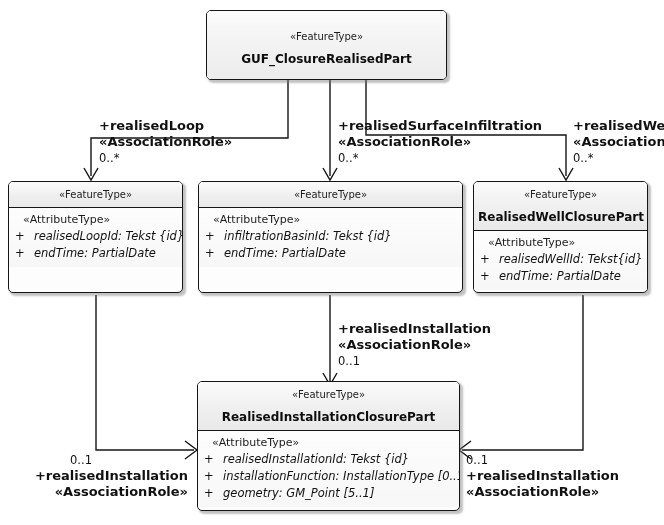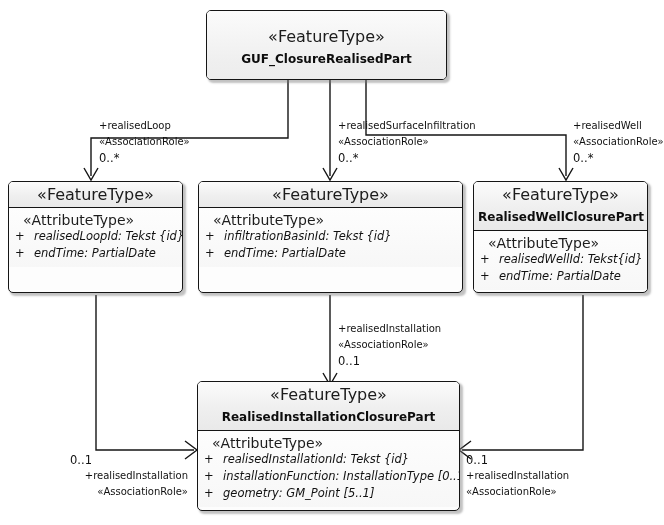--- a/index.html
+++ b/index.html
@@ -40,39 +40,39 @@
     overflow: hidden;
   }
   .uml-head {
     background: linear-gradient(to bottom, #fbfbfb 0%, #efefef 55%, #e9e9e9 100%);
     text-align: center;
     padding: 5px 4px 5px 4px;
     border-bottom: 1.4px solid #151515;
   }
   .uml-head.no-border { border-bottom: none; }
   .stereo {
-    font-size: 16px;
+    font-size: 10px;
     line-height: 15px;
     color: #1c1c1c;
     white-space: nowrap;
   }
   .cls-name {
     font-size: 12px;
     line-height: 16px;
     font-weight: bold;
     color: #0d0d0d;
     white-space: nowrap;
     margin-top: 7px;
   }
   .uml-body {
     background: linear-gradient(to bottom, #fdfdfd 0%, #f7f7f7 100%);
     padding: 4px 0 5px 0;
   }
   .attr-stereo {
-    font-size: 14px;
+    font-size: 11px;
     line-height: 16px;
     padding-left: 14px;
     color: #1c1c1c;
     white-space: nowrap;
   }
   .attr-row {
     display: flex;
     align-items: baseline;
     font-size: 11.5px;
     line-height: 17px;
@@ -86,24 +86,25 @@
   }
   .attr-text {
     padding-left: 7px;
     color: #111;
     font-style: italic;
   }
 
   
   .edge-label {
     position: absolute;
-    font-size: 10px;
+    font-size: 13px;
     line-height: 16px;
     white-space: nowrap;
     color: #111111;
+    font-weight: bold;
   }
   .edge-label.right-align { text-align: right; }
   .mult {
     position: absolute;
     font-size: 11.5px;
     line-height: 16px;
     white-space: nowrap;
     color: #111111;
   }
 </style>

